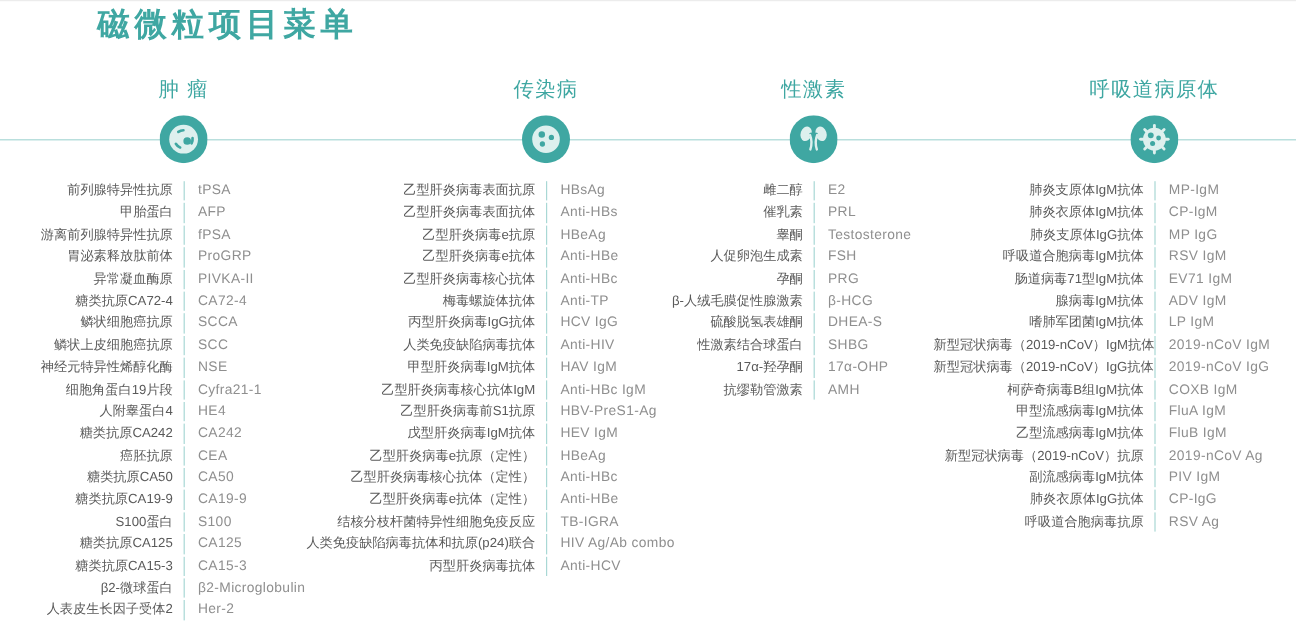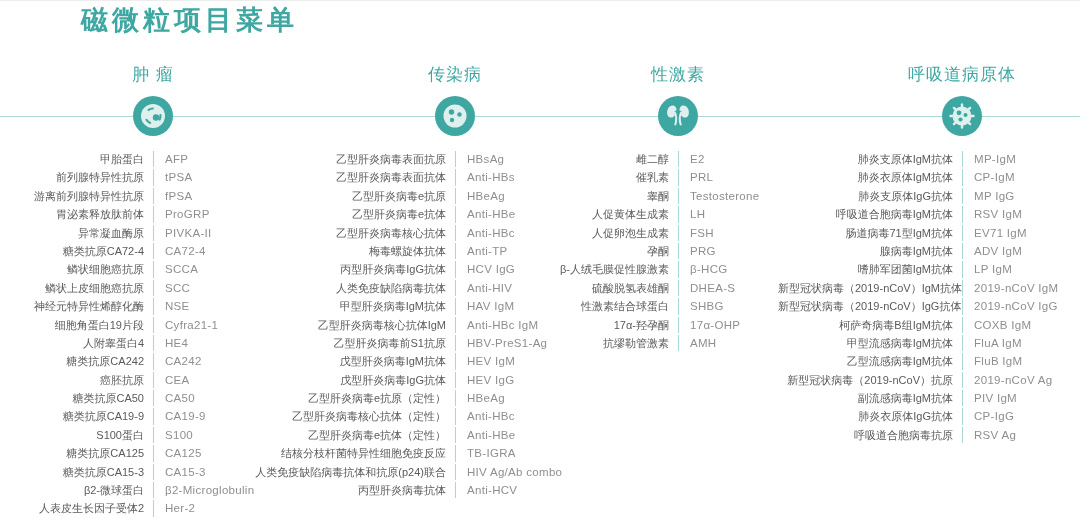--- a/index.html
+++ b/index.html
@@ -74,28 +74,28 @@
     <div class="cat-icon">
         <svg viewBox="0 0 40 40">
           <circle cx="20" cy="20" r="20" fill="var(--teal)"></circle>
           <circle cx="20" cy="20" r="12" fill="var(--light)"></circle>
           <circle cx="23" cy="21.5" r="3.2" fill="var(--teal)"></circle>
           <circle cx="20" cy="20" r="7.5" fill="none" stroke="var(--teal)" stroke-width="2.2" stroke-dasharray="4.5 11" stroke-linecap="round" transform="rotate(115 20 20)"></circle>
         </svg>
       </div>
     <ul class="rows">
         <li class="row">
+    <span class="cn">前列腺特异性抗原</span>
+    <span class="vdiv"></span>
+    <span class="en">tPSA</span>
+  </li>
+        <li class="row">
     <span class="cn">甲胎蛋白</span>
     <span class="vdiv"></span>
     <span class="en">AFP</span>
-  </li>
-        <li class="row">
-    <span class="cn">前列腺特异性抗原</span>
-    <span class="vdiv"></span>
-    <span class="en">tPSA</span>
   </li>
         <li class="row">
     <span class="cn">游离前列腺特异性抗原</span>
     <span class="vdiv"></span>
     <span class="en">fPSA</span>
   </li>
         <li class="row">
     <span class="cn">胃泌素释放肽前体</span>
     <span class="vdiv"></span>
     <span class="en">ProGRP</span>
@@ -246,25 +246,20 @@
   </li>
         <li class="row">
     <span class="cn">乙型肝炎病毒前S1抗原</span>
     <span class="vdiv"></span>
     <span class="en">HBV-PreS1-Ag</span>
   </li>
         <li class="row">
     <span class="cn">戊型肝炎病毒IgM抗体</span>
     <span class="vdiv"></span>
     <span class="en">HEV IgM</span>
-  </li>
-        <li class="row">
-    <span class="cn">戊型肝炎病毒IgG抗体</span>
-    <span class="vdiv"></span>
-    <span class="en">HEV IgG</span>
   </li>
         <li class="row">
     <span class="cn">乙型肝炎病毒e抗原（定性）</span>
     <span class="vdiv"></span>
     <span class="en">HBeAg</span>
   </li>
         <li class="row">
     <span class="cn">乙型肝炎病毒核心抗体（定性）</span>
     <span class="vdiv"></span>
     <span class="en">Anti-HBc</span>
@@ -312,25 +307,20 @@
   </li>
         <li class="row">
     <span class="cn">催乳素</span>
     <span class="vdiv"></span>
     <span class="en">PRL</span>
   </li>
         <li class="row">
     <span class="cn">睾酮</span>
     <span class="vdiv"></span>
     <span class="en">Testosterone</span>
-  </li>
-        <li class="row">
-    <span class="cn">人促黄体生成素</span>
-    <span class="vdiv"></span>
-    <span class="en">LH</span>
   </li>
         <li class="row">
     <span class="cn">人促卵泡生成素</span>
     <span class="vdiv"></span>
     <span class="en">FSH</span>
   </li>
         <li class="row">
     <span class="cn">孕酮</span>
     <span class="vdiv"></span>
     <span class="en">PRG</span>

